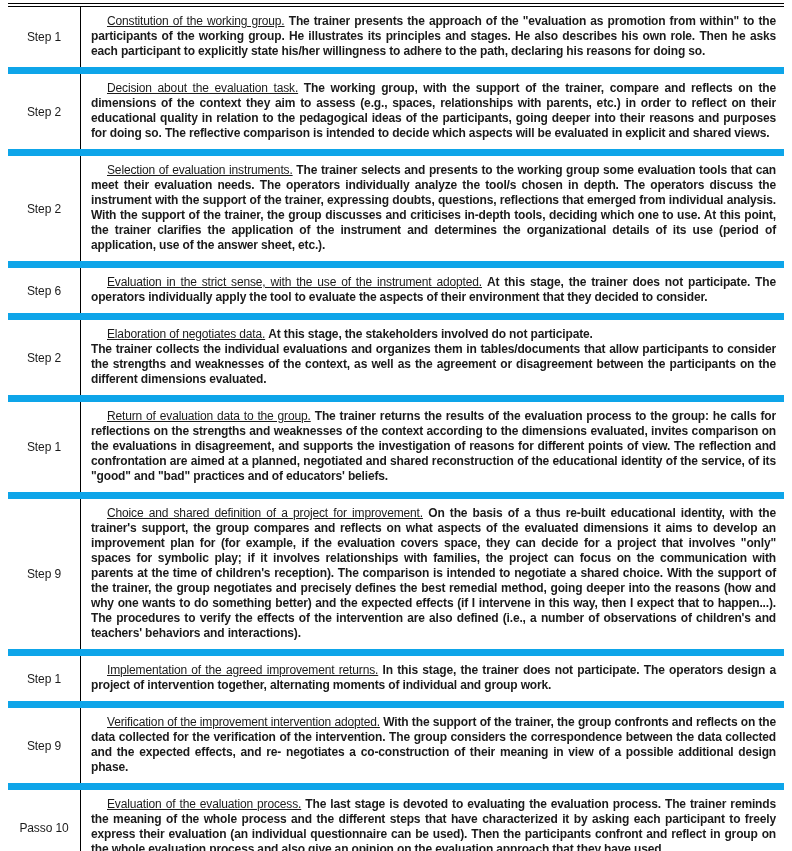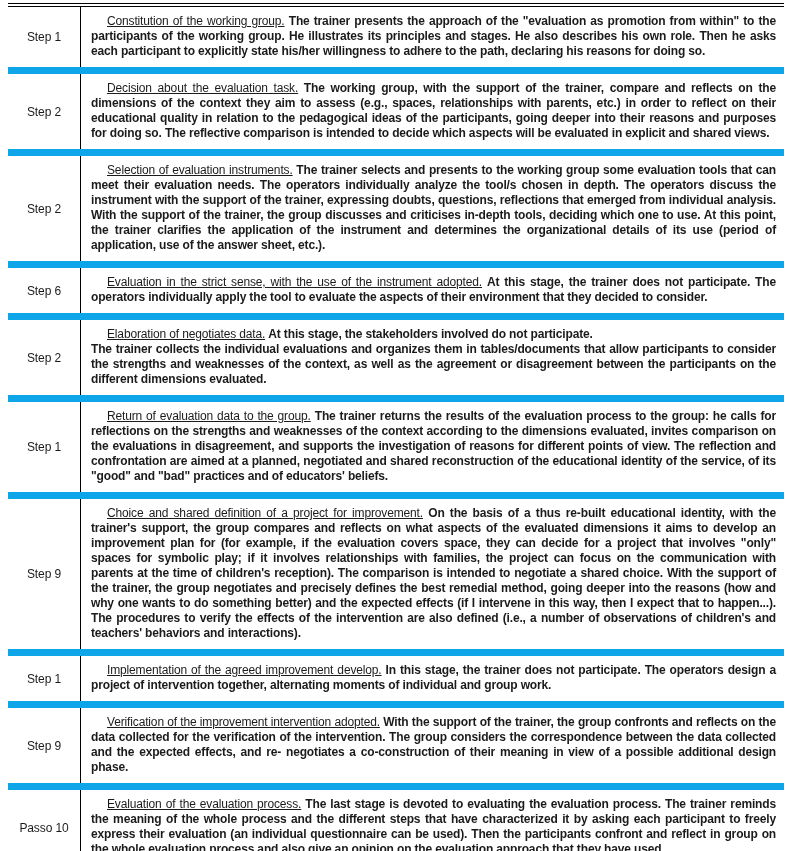--- a/index.html
+++ b/index.html
@@ -82,21 +82,21 @@
       <tr>
         <td class="lbl">Step 1</td>
         <td class="desc"><span class="step-title">Return of evaluation data to the group.</span> <span class="step-body">The trainer returns the results of the evaluation process to the group: he calls for reflections on the strengths and weaknesses of the context according to the dimensions evaluated, invites comparison on the evaluations in disagreement, and supports the investigation of reasons for different points of view. The reflection and confrontation are aimed at a planned, negotiated and shared reconstruction of the educational identity of the service, of its "good" and "bad" practices and of educators' beliefs.</span></td>
       </tr>
       <tr>
         <td class="lbl">Step 9</td>
         <td class="desc"><span class="step-title">Choice and shared definition of a project for improvement.</span> <span class="step-body">On the basis of a thus re-built educational identity, with the trainer's support, the group compares and reflects on what aspects of the evaluated dimensions it aims to develop an improvement plan for (for example, if the evaluation covers space, they can decide for a project that involves "only" spaces for symbolic play; if it involves relationships with families, the project can focus on the communication with parents at the time of children's reception). The comparison is intended to negotiate a shared choice. With the support of the trainer, the group negotiates and precisely defines the best remedial method, going deeper into the reasons (how and why one wants to do something better) and the expected effects (if I intervene in this way, then I expect that to happen...). The procedures to verify the effects of the intervention are also defined (i.e., a number of observations of children's and teachers' behaviors and interactions).</span></td>
       </tr>
       <tr>
         <td class="lbl">Step 1</td>
-        <td class="desc"><span class="step-title">Implementation of the agreed improvement develop.</span> <span class="step-body">In this stage, the trainer does not participate. The operators design a project of intervention together, alternating moments of individual and group work.</span></td>
+        <td class="desc"><span class="step-title">Implementation of the agreed improvement returns.</span> <span class="step-body">In this stage, the trainer does not participate. The operators design a project of intervention together, alternating moments of individual and group work.</span></td>
       </tr>
       <tr>
         <td class="lbl">Step 9</td>
         <td class="desc"><span class="step-title">Verification of the improvement intervention adopted.</span> <span class="step-body">With the support of the trainer, the group confronts and reflects on the data collected for the verification of the intervention. The group considers the correspondence between the data collected and the expected effects, and re- negotiates a co-construction of their meaning in view of a possible additional design phase.</span></td>
       </tr>
       <tr>
         <td class="lbl">Passo 10</td>
         <td class="desc"><span class="step-title">Evaluation of the evaluation process.</span> <span class="step-body">The last stage is devoted to evaluating the evaluation process. The trainer reminds the meaning of the whole process and the different steps that have characterized it by asking each participant to freely express their evaluation (an individual questionnaire can be used). Then the participants confront and reflect in group on the whole evaluation process and also give an opinion on the evaluation approach that they have used.</span></td>
       </tr>
     </tbody>

